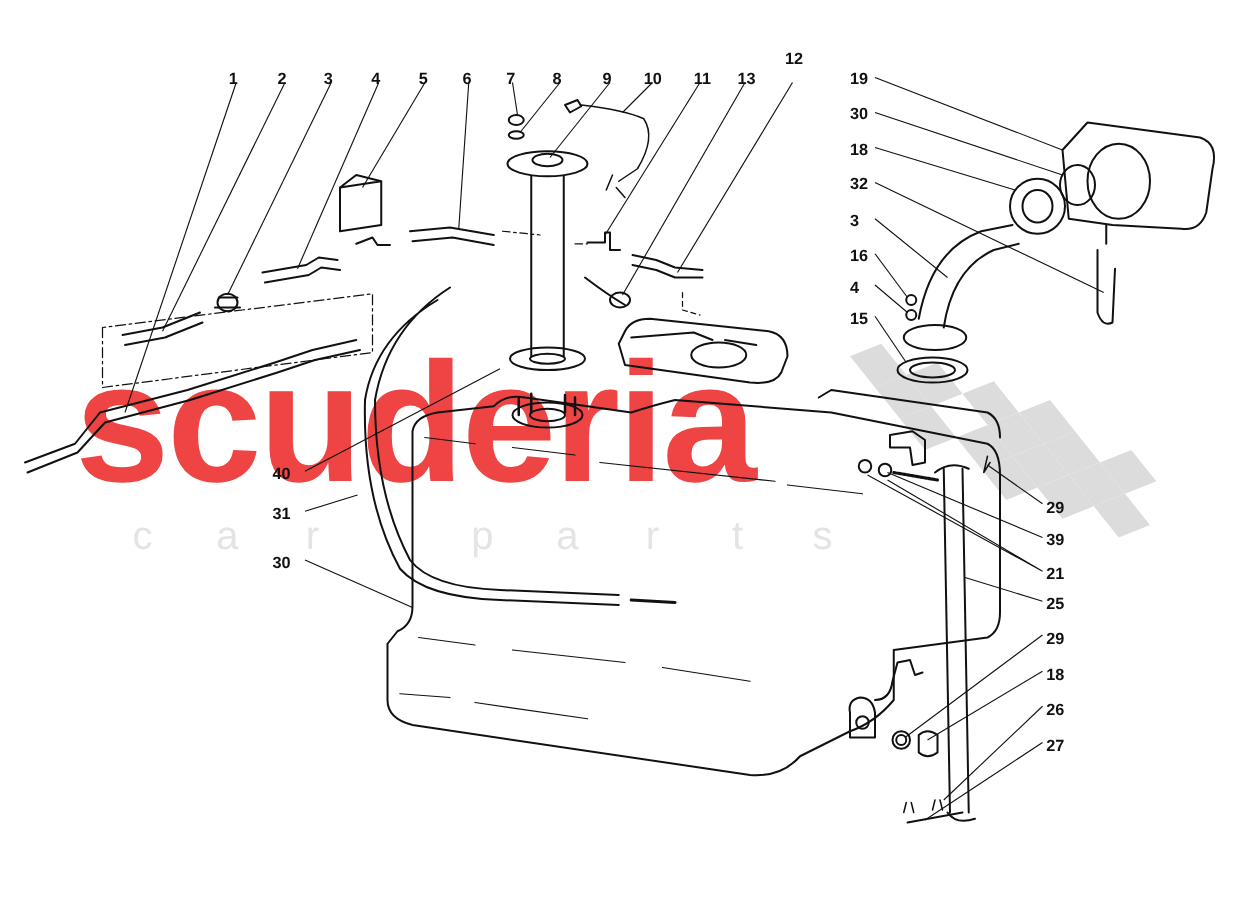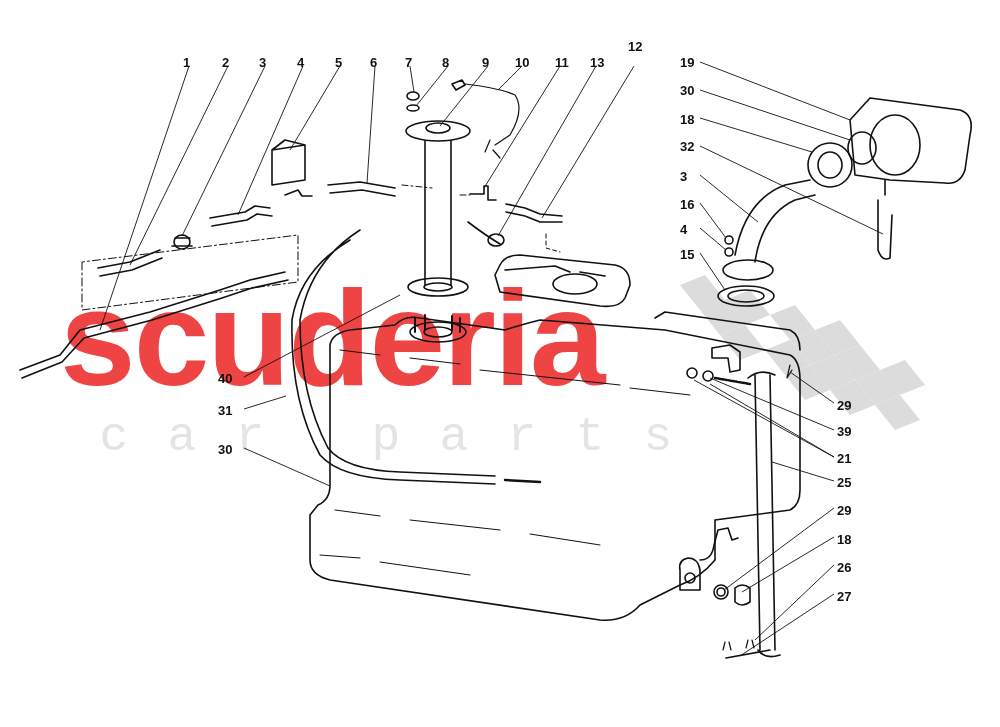--- a/index.html
+++ b/index.html
@@ -1,22 +1,22 @@
 <!DOCTYPE html>
 <html><head>
 <meta charset="utf-8">
 <style>
   html, body { margin: 0; padding: 0; background: #ffffff; }
   body { width: 1000px; height: 727px; position: relative; overflow: hidden;
          font-family: "Liberation Sans", sans-serif; }
   #diagram { position: absolute; left: 0; top: 0; width: 1000px; height: 727px; }
   .wm-main { position: absolute; left: 60px; top: 270px; font-size: 136px; font-weight: bold;
              color: #ef4444; letter-spacing: -2px; line-height: 1; white-space: nowrap; }
-  .wm-sub { position: absolute; left: 80px; top: 410px; font-size: 48px; color: #e4e4e4;
-            white-space: nowrap; font-family: Liberation Mono, monospace; }
+  .wm-sub { position: absolute; left: 80px; top: 410px; font-size: 32px; color: #e4e4e4;
+            white-space: nowrap; }
   .wm-sub span { display: inline-block; width: 68px; text-align: center; }
   .label { position: absolute; font-weight: bold; font-size: 13px; color: #111;
            line-height: 1; white-space: nowrap; }
 </style>
 </head>
 <body>
 
 <div class="wm-main">scuderia</div>
 <div class="wm-sub">
   <span>c</span><span>a</span><span>r</span><span style="margin-left:68px">p</span><span>a</span><span>r</span><span>t</span><span>s</span>

